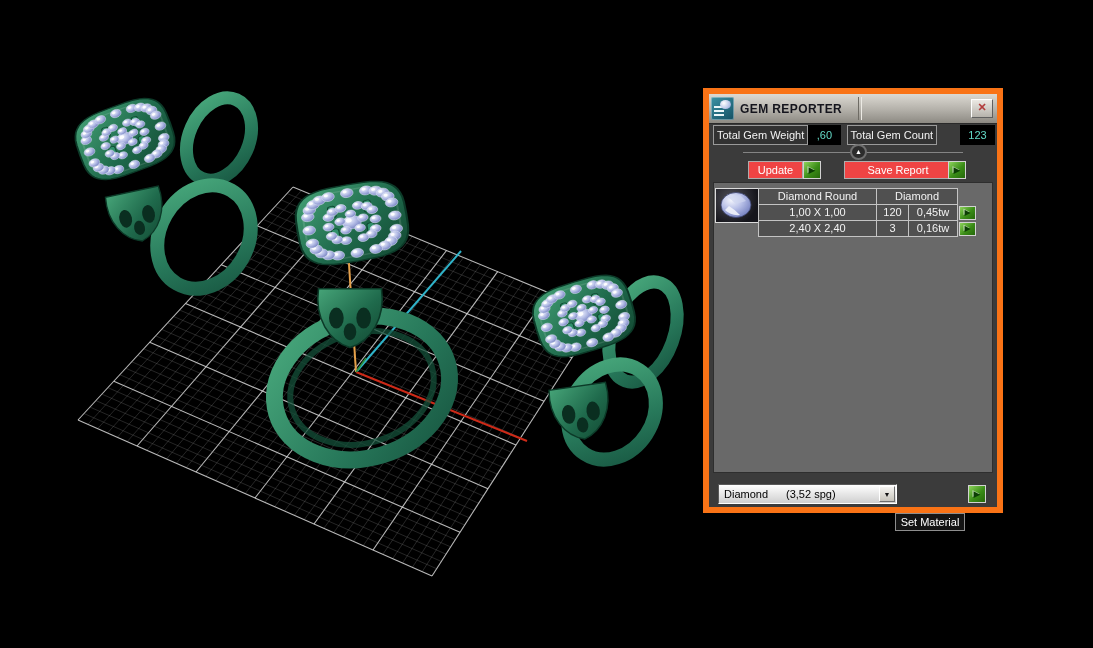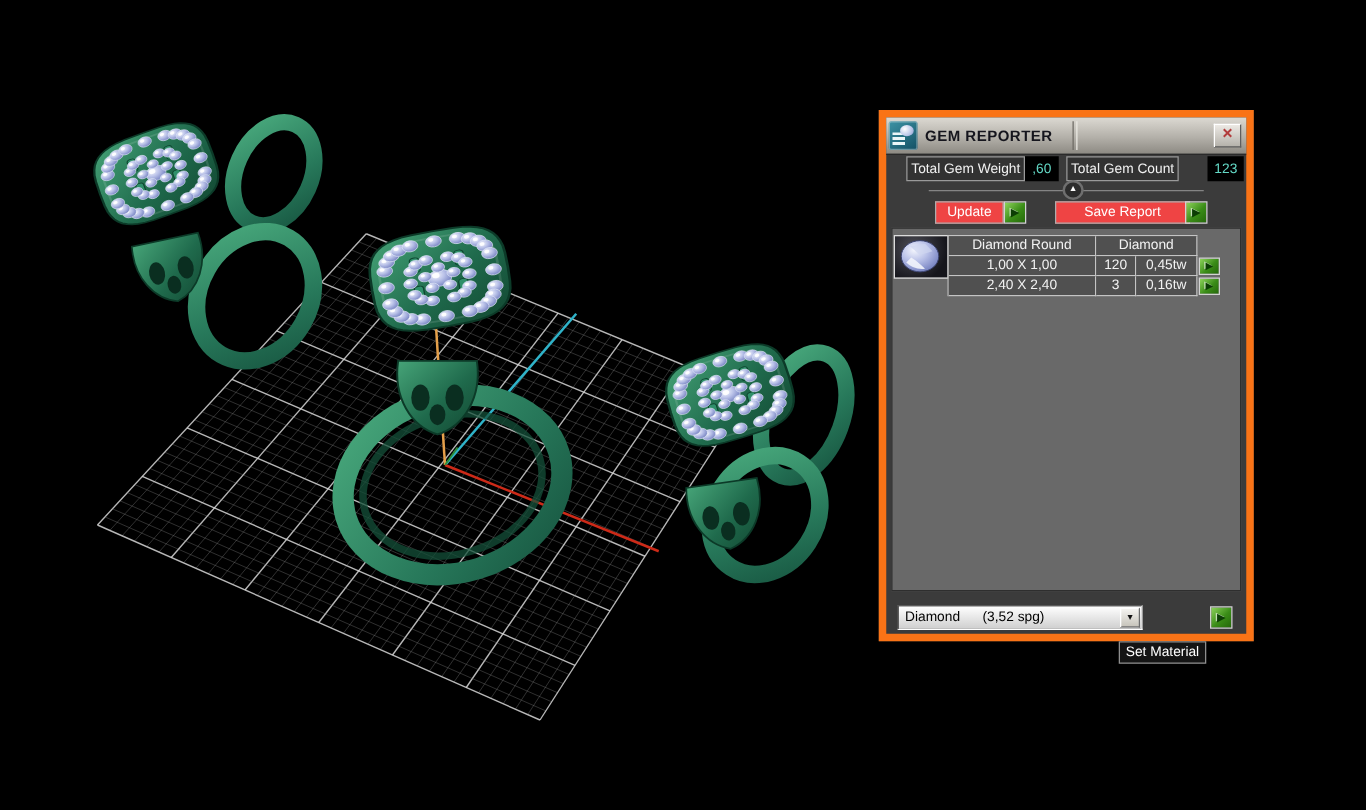--- a/index.html
+++ b/index.html
@@ -22,21 +22,21 @@
   .tb-icon::after{content:"";position:absolute;right:3px;top:3px;width:11px;height:9px;
            border-radius:50%;background:radial-gradient(circle at 35% 35%,#ffffff,#b9c6e8 60%,#7f93c8);}
   .tb-title{font-weight:bold;font-size:12px;color:#15151d;letter-spacing:.4px;}
   .tb-divider{position:absolute;left:149px;top:3px;bottom:3px;width:2px;
            border-left:1px solid #6e6b64;border-right:1px solid #eceae4;}
   .close-btn{position:absolute;right:4px;top:5px;width:20px;height:17px;
            background:linear-gradient(#ece9e4,#b5b2ab);border:1px solid;
            border-color:#ffffff #5f5f5f #5f5f5f #ffffff;color:#b23c3c;font-weight:bold;
            font-size:11px;line-height:15px;text-align:center;cursor:pointer;}
 
-  .totals{position:absolute;left:16px;right:2px;top:31px;height:20px;display:flex;justify-content:center;}
+  .totals{position:absolute;left:4px;right:2px;top:31px;height:20px;display:flex;justify-content:center;}
   .t-label{background:#323232;border:1px solid #9a9a9a;color:#f2f2f2;line-height:18px;
            padding:0 3px;white-space:nowrap;box-sizing:border-box;}
   .t-value{background:#000;color:#63d9c6;line-height:20px;text-align:center;box-sizing:border-box;}
   .w-lab{width:106px;} .w-val{width:37px;margin-right:6px;} .c-lab{width:101px;} .c-val{width:40px;margin-left:23px;}
 
   .split-line{position:absolute;left:34px;right:34px;top:58px;height:1px;background:#848484;}
   .collapse-btn{position:absolute;left:141px;top:50px;width:17px;height:16px;border-radius:50%;
            background:#2c2c2c;border:2px solid #6f6f6f;box-sizing:border-box;color:#fff;
            font-size:7px;line-height:12px;text-align:center;cursor:pointer;}
 
@@ -58,21 +58,21 @@
        grid-auto-rows:16px;border-left:1px solid #c4c4c4;border-top:1px solid #c4c4c4;}
   .cell{background:#505050;border-right:1px solid #c4c4c4;border-bottom:1px solid #c4c4c4;
         color:#f2f2f2;text-align:center;line-height:15px;overflow:hidden;white-space:nowrap;}
   .hdr-d{grid-column:2/4;}
   .row-btn{position:absolute;width:17px;height:14px;box-sizing:border-box;
         background:linear-gradient(135deg,#8ed45c,#3a8c17 55%,#25680a);border:1px solid #d2d2d2;
         color:#0c3e04;font-size:8px;line-height:12px;text-align:center;cursor:pointer;
         text-shadow:-1px -1px 0 rgba(255,255,255,.65);}
   .rb1{left:250px;top:112px;} .rb2{left:250px;top:128px;}
 
-  .combo{position:absolute;left:9px;top:390px;width:196px;height:20px;box-sizing:border-box;
+  .combo{position:absolute;left:9px;top:390px;width:179px;height:20px;box-sizing:border-box;
          border:1px solid;border-color:#5a5a5a #ffffff #ffffff #5a5a5a;
          background:linear-gradient(#ffffff,#cfcfcf);color:#000;line-height:18px;cursor:pointer;}
   .combo-text{padding-left:5px;} .combo-density{margin-left:18px;}
   .combo-arrow{position:absolute;right:1px;top:1px;bottom:1px;width:16px;
          background:linear-gradient(#f5f4f1,#c7c4bb);border:1px solid;
          border-color:#ffffff #6d6d6d #6d6d6d #ffffff;color:#111;font-size:7px;
          line-height:15px;text-align:center;box-sizing:border-box;}
   .set-material{position:absolute;left:186px;top:391px;width:70px;height:18px;background:#141414;
          border:1px solid #8e8e8e;color:#fff;line-height:16px;text-align:center;
          box-sizing:border-box;cursor:pointer;margin-top:28px;}

